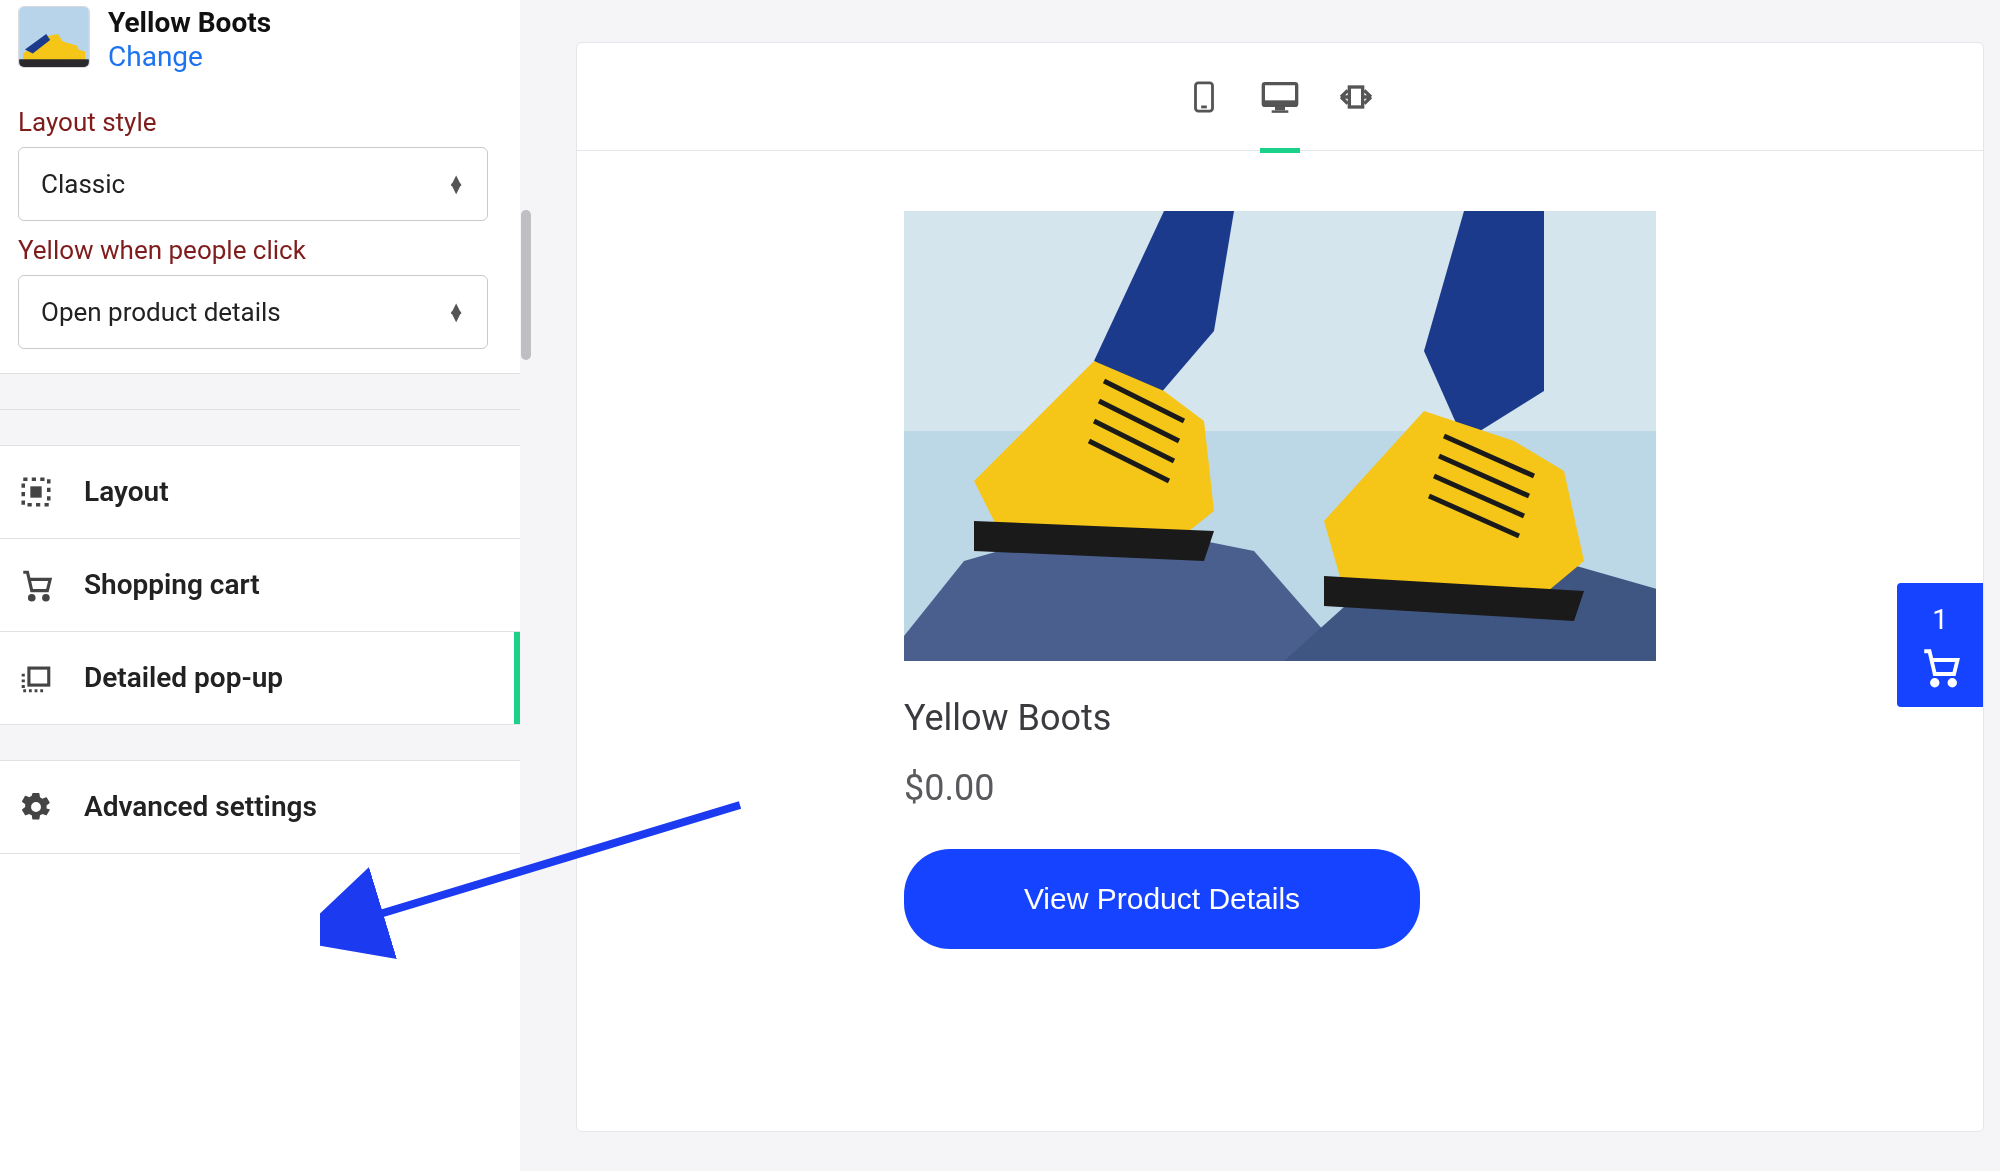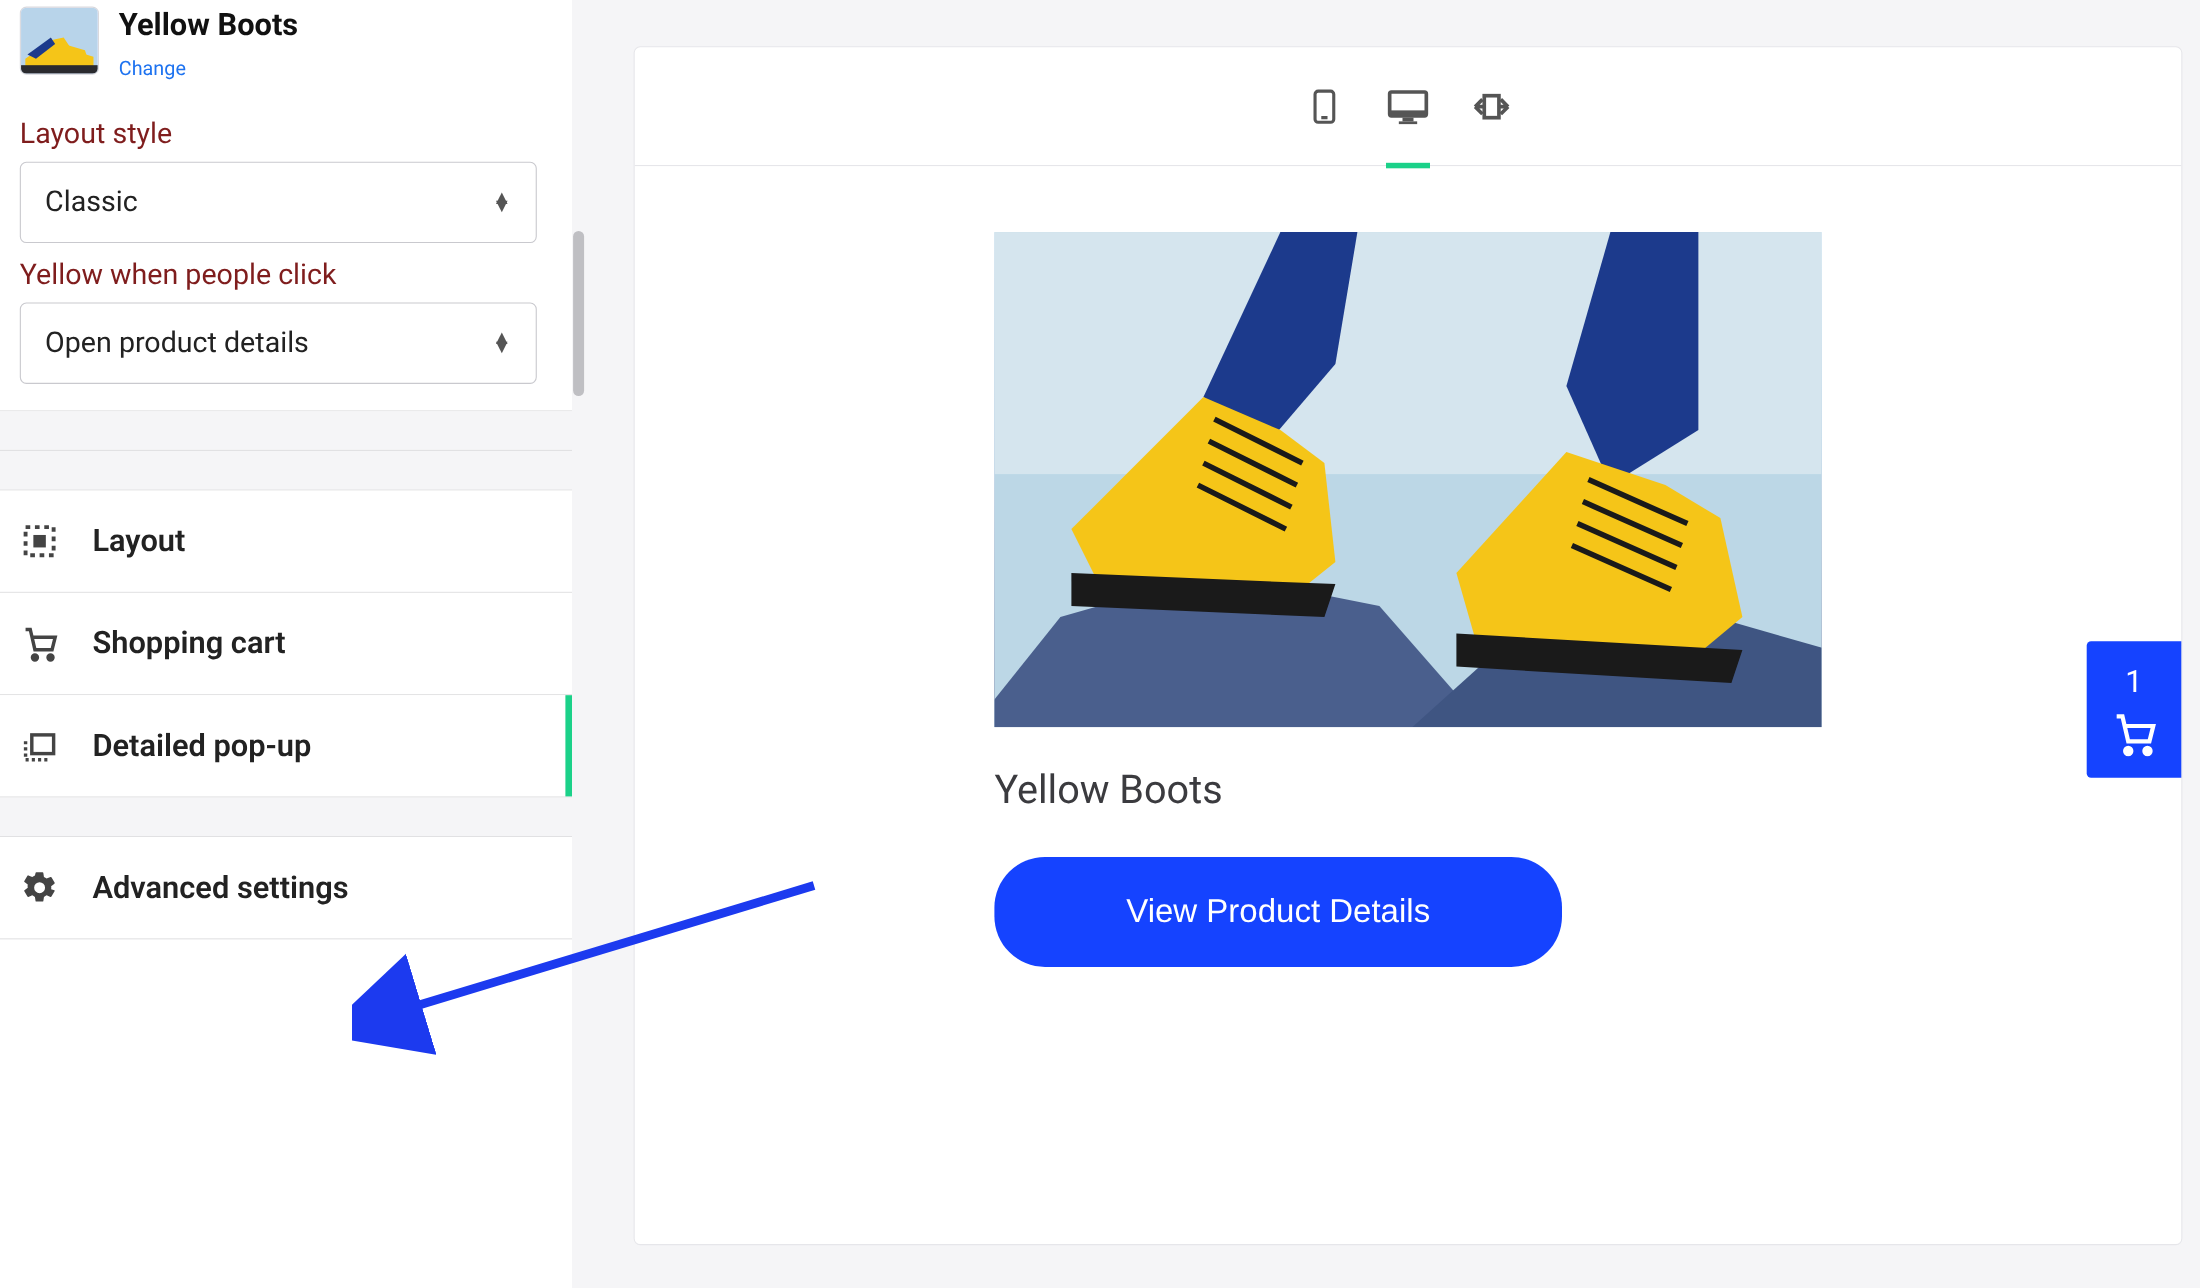--- a/index.html
+++ b/index.html
@@ -46,22 +46,22 @@
     }
     .product-thumb svg { width: 100%; height: 100%; }
     .product-title {
       font-size: 28px;
       font-weight: 700;
       color: #111;
       line-height: 1.2;
     }
     .change-link {
       color: #1e73f0;
-      font-size: 18px;
-      margin-top: 12px;
+      font-size: 28px;
+      margin-top: 0;
       cursor: pointer;
     }
     .field-label {
       font-size: 26px;
       color: #7f1d1d;
       margin-top: 14px;
       margin-bottom: 10px;
     }
     .select-box {
       width: 470px;
@@ -353,20 +353,21 @@
           <path d="M70 270 L190 150 L260 180 L300 210 L310 300 L260 340 L100 330 Z" fill="#f5c518"></path>
           <path d="M70 310 L310 320 L300 350 L70 340 Z" fill="#1a1a1a"></path>
           <path d="M200 170 L280 210 M195 190 L275 230 M190 210 L270 250 M185 230 L265 270" stroke="#1a1a1a" stroke-width="5"></path>
 
           <path d="M420 310 L520 200 L610 230 L660 260 L680 350 L620 400 L440 380 Z" fill="#f5c518"></path>
           <path d="M420 365 L680 380 L670 410 L420 395 Z" fill="#1a1a1a"></path>
           <path d="M540 225 L630 265 M535 245 L625 285 M530 265 L620 305 M525 285 L615 325" stroke="#1a1a1a" stroke-width="5"></path>
         </svg>
       </div>
       <div class="card-title">Yellow Boots</div>
+      <div class="card-price">$0.00</div>
       <button class="card-button">View Product Details</button>
     </div>
   </div>
 
   <div class="cart-badge">
     <span class="cart-count">1</span>
     <svg viewBox="0 0 24 24" width="42" height="42" fill="none" stroke="#fff" stroke-width="2.2">
         <circle cx="9" cy="21" r="1.6" fill="#fff"></circle>
         <circle cx="19" cy="21" r="1.6" fill="#fff"></circle>
         <path d="M3 3h3l3 13h11l2-8H7"></path>

